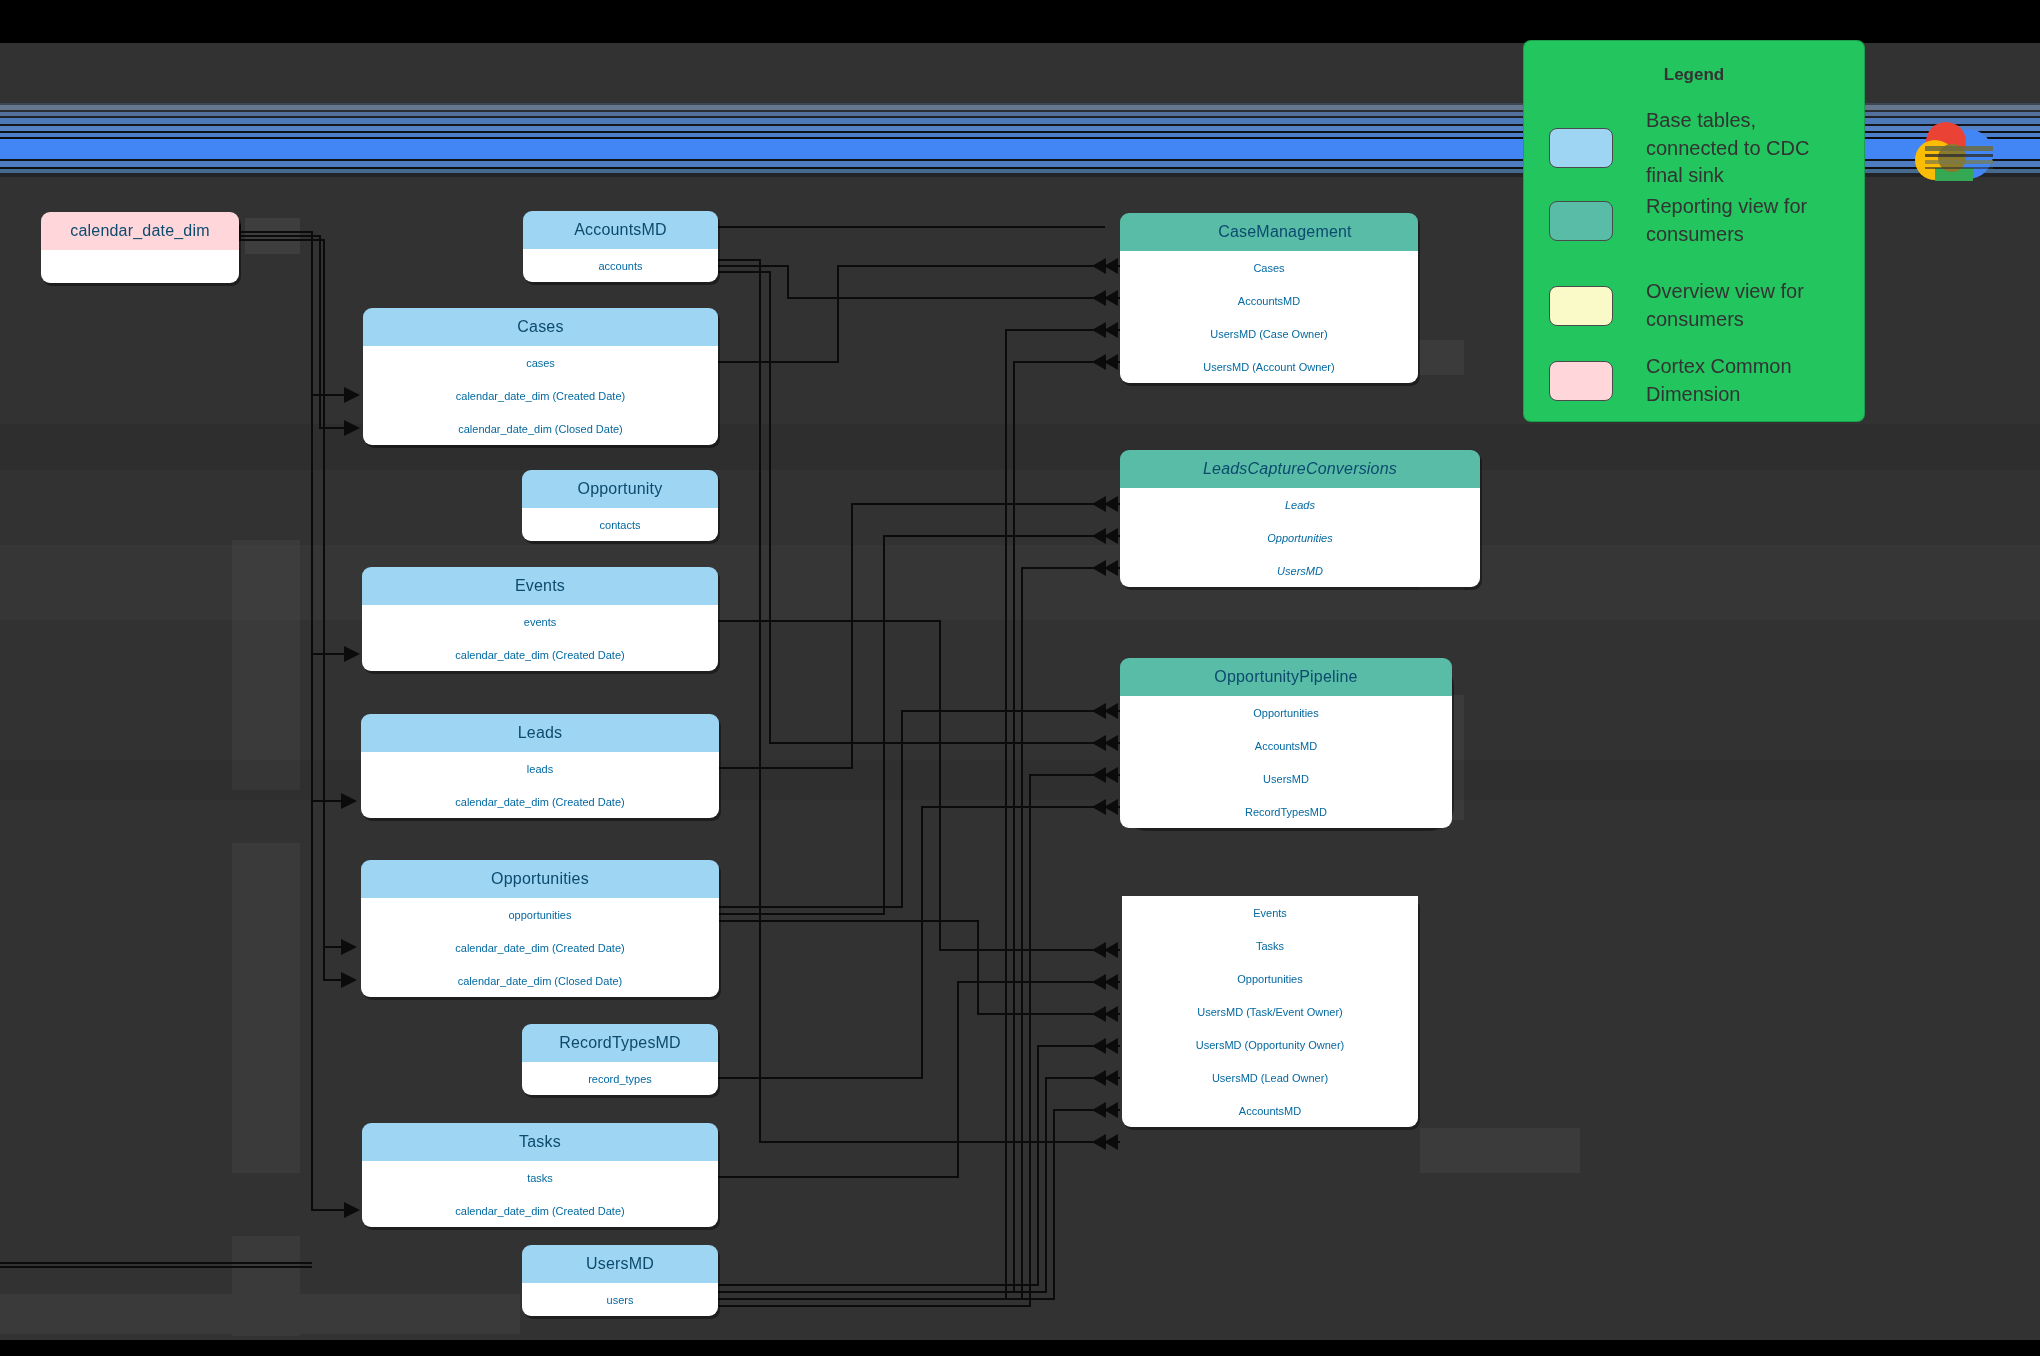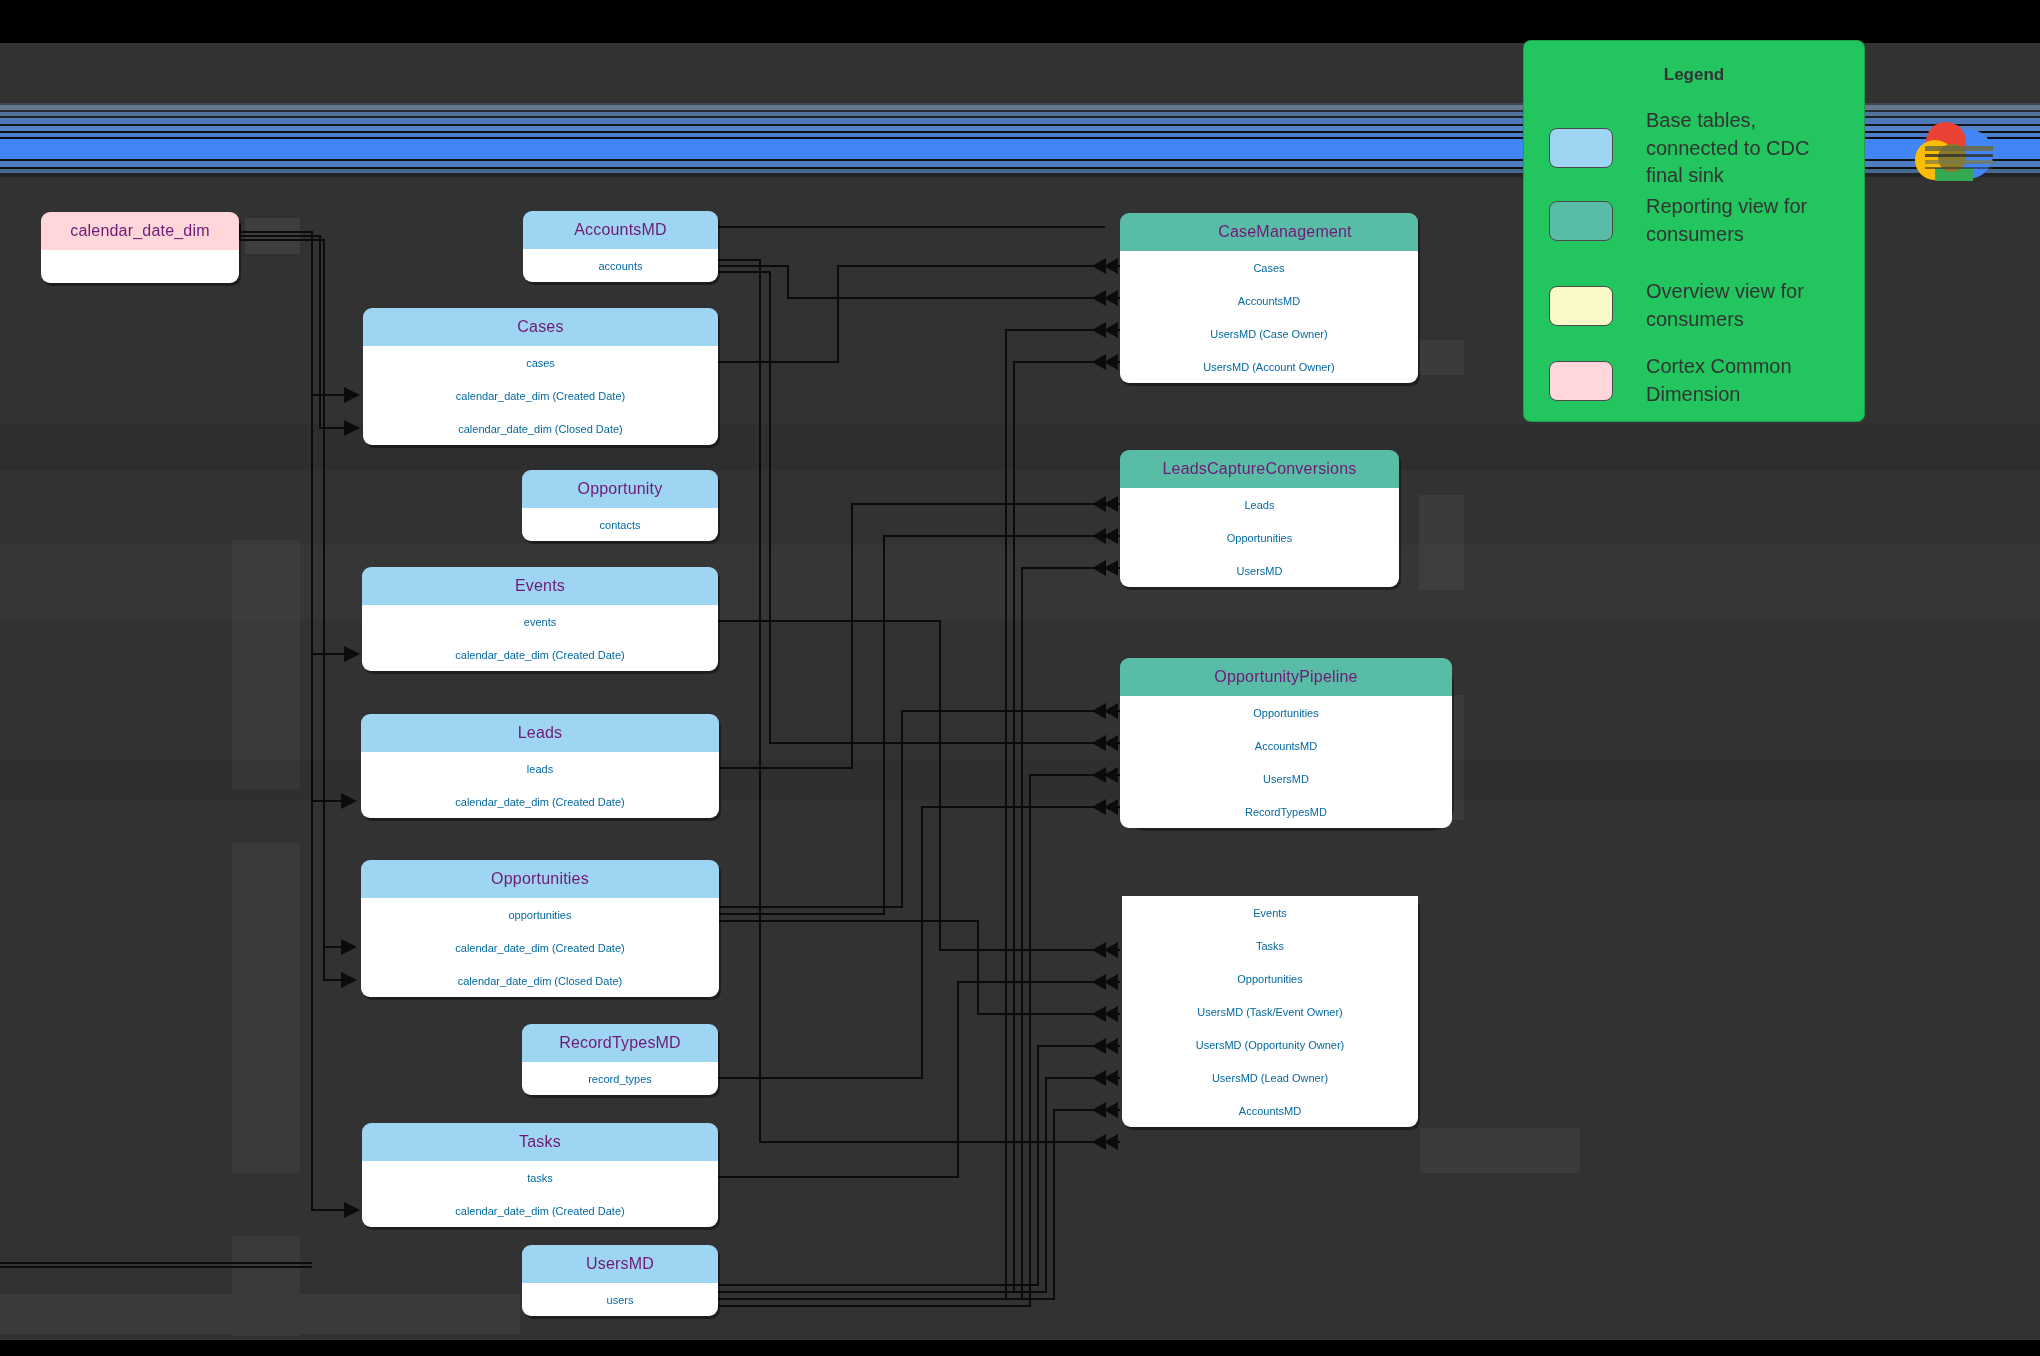--- a/index.html
+++ b/index.html
@@ -12,21 +12,21 @@
     background:linear-gradient(to bottom,
       #3f4754 0,#3f4754 2px,#64778f 2px,#64778f 7px,#2b2e33 7px,#2b2e33 9px,
       #53719c 9px,#53719c 13px,#1f2226 13px,#1f2226 15px,#4d79bb 15px,#4d79bb 21px,
       #17181b 21px,#17181b 23px,#5581c6 23px,#5581c6 28px,#0f1012 28px,#0f1012 30px,
       #4b7dcb 30px,#4b7dcb 34px,#0b0c0d 34px,#0b0c0d 36px,#4285f4 36px,#4285f4 56px,
       #111316 56px,#111316 58px,#4e7cc0 58px,#4e7cc0 64px,#0e0f10 64px,#0e0f10 66px,
       #45698f 66px,#45698f 70px,#222428 70px,#222428 74px);}
   .artifact{position:absolute;pointer-events:none;}
   .card{position:absolute;border-radius:9px;box-shadow:2px 3px 0 rgba(0,0,0,0.40);}
   .card-header{height:38px;display:flex;align-items:center;justify-content:center;
-    font-size:16px;color:#701a75;border-radius:9px 9px 0 0;letter-spacing:.2px;}
+    font-size:16px;color:#0c4a6e;border-radius:9px 9px 0 0;letter-spacing:.2px;}
   .card-body{background:#ffffff;border-radius:0 0 9px 9px;padding:0;}
   .card-row{height:33px;display:flex;align-items:center;justify-content:center;
     font-size:11px;color:#0369a1;white-space:nowrap;}
   #connector-layer{position:absolute;left:0;top:0;}
   #legend{position:absolute;left:1523px;top:40px;width:340px;height:380px;
     background:#22c55e;border:1px solid rgba(0,0,0,0.18);border-radius:8px;}
   #legend-title{position:absolute;left:0;top:24px;width:100%;text-align:center;
     font-size:17px;font-weight:bold;color:#333;}
   .legend-item{position:absolute;left:25px;width:295px;display:flex;align-items:center;}
   .legend-swatch{width:62px;height:38px;border-radius:8px;border:1.5px solid #4a4a4a;flex:0 0 auto;}
@@ -202,21 +202,21 @@
       </div>
       <div class="card" style="left: 1120px; top: 213px; width: 298px;">
         <div class="card-header" style="background: rgb(88, 188, 166); padding-left: 32px;">CaseManagement</div>
         <div class="card-body">
           <div class="card-row">Cases</div>
           <div class="card-row">AccountsMD</div>
           <div class="card-row">UsersMD (Case Owner)</div>
           <div class="card-row">UsersMD (Account Owner)</div>
         </div>
       </div>
-      <div class="card" style="left: 1120px; top: 450px; width: 279px;">
+      <div class="card" style="left: 1120px; top: 450px; width: 360px; font-style: italic;">
         <div class="card-header" style="background: rgb(88, 188, 166);">LeadsCaptureConversions</div>
         <div class="card-body">
           <div class="card-row">Leads</div>
           <div class="card-row">Opportunities</div>
           <div class="card-row">UsersMD</div>
         </div>
       </div>
       <div class="card" style="left: 1120px; top: 658px; width: 332px; border-radius: 25px;">
         <div class="card-header" style="background: rgb(88, 188, 166);">OpportunityPipeline</div>
         <div class="card-body">

